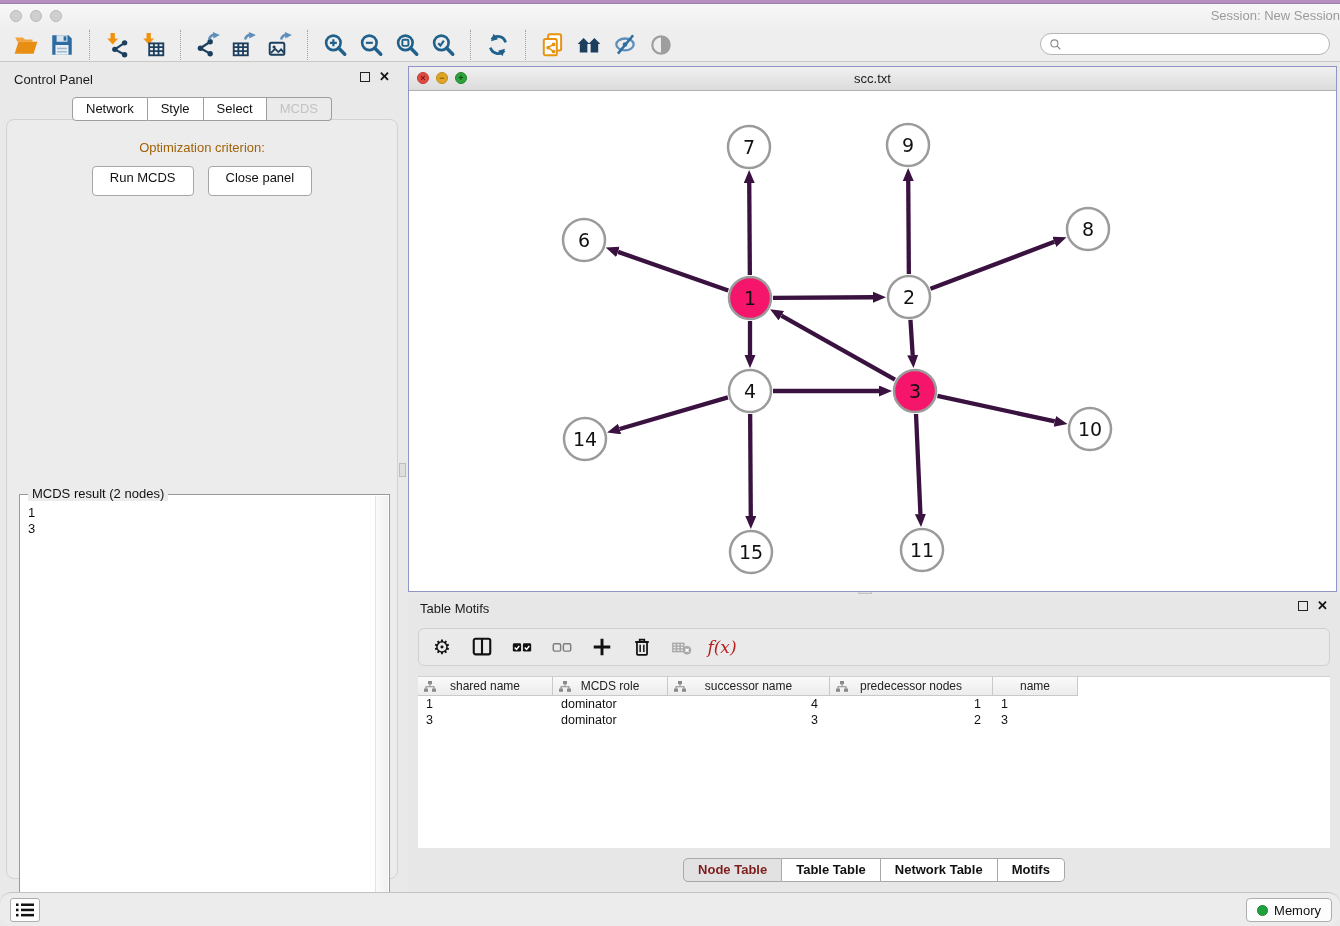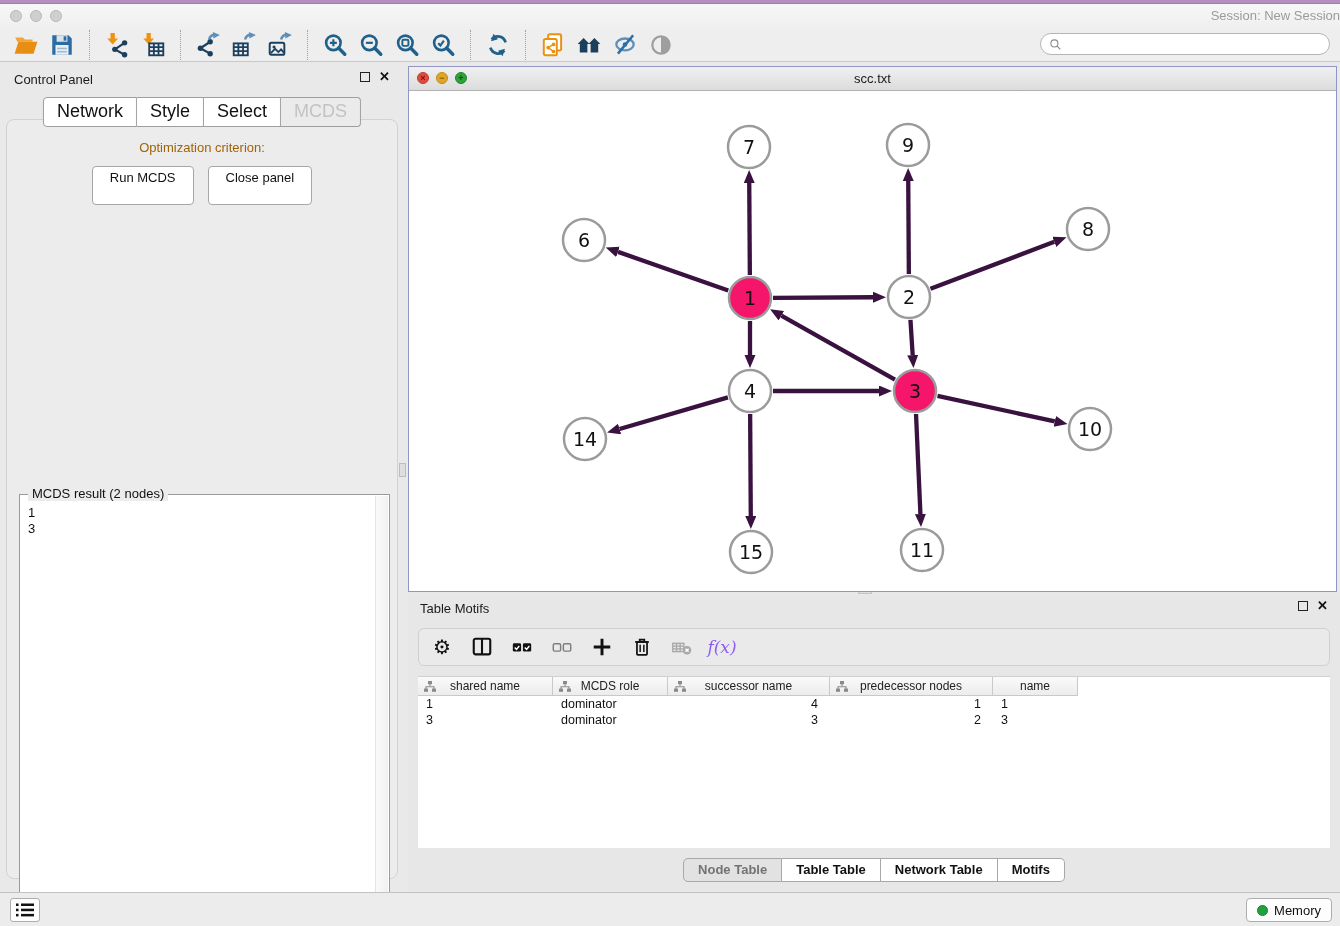--- a/index.html
+++ b/index.html
@@ -27,30 +27,30 @@
   .search-wrap input { border:none; outline:none; flex:1; font-size:12px; background:transparent; height:18px; }
 
   
   .control-panel { position:absolute; left:0; top:62px; width:404px; height:830px; background:#e9e9e9; }
   .cp-header { position:relative; height:30px; }
   .cp-title { position:absolute; left:14px; top:10px; font-size:13px; color:#1a1a1a; }
   .win-btns { position:absolute; right:14px; top:10px; display:flex; gap:9px; align-items:center; }
   .wb-float { width:10px; height:10px; border:1.5px solid #222; }
   .wb-close { font-size:13px; font-weight:bold; color:#111; line-height:10px; }
   .cp-tabs { position:absolute; left:50%; top:35px; transform:translateX(-50%); display:flex; z-index:2; }
-  .cp-tab { font-size:18px; color:#111; background:#fff; border:1px solid #9e9e9e; border-left:none; padding:3px 13px 4px; }
+  .cp-tab { font-size:13px; color:#111; background:#fff; border:1px solid #9e9e9e; border-left:none; padding:3px 13px 4px; }
   .cp-tab:first-child { border-left:1px solid #9e9e9e; border-radius:4px 0 0 4px; }
   .cp-tab:last-child { border-radius:0 4px 4px 0; }
   .cp-tab.active { background:#ebebeb; color:#c3c3c3; }
   .cp-body { position:absolute; left:6px; top:57px; width:392px; height:760px; background:#ececec; border:1px solid #d2d2d2; border-radius:8px; }
   .opt-label { margin-top:20px; text-align:center; font-size:13px; color:#a16207; }
   .select-box { position:relative; margin:12px auto 0; width:312px; height:23px; background:#fff; border:1px solid #a6a6a6; border-radius:4px; font-size:13px; color:#111; line-height:21px; padding-left:10px; }
   .select-box svg { position:absolute; right:7px; top:4px; }
   .btn-row { display:flex; justify-content:center; gap:14px; margin-top:11px; }
-  .cp-btn { height:39px; padding:0 17px; background:#fff; border:1px solid #a6a6a6; border-radius:4px; font-size:13px; color:#111; line-height:21px; }
+  .cp-btn { height:30px; padding:0 17px; background:#fff; border:1px solid #a6a6a6; border-radius:4px; font-size:13px; color:#111; line-height:21px; }
   .mcds-result { position:absolute; left:12px; top:374px; width:371px; height:442px; border:1px solid #9a9a9a; background:#fff; }
   .mcds-legend { position:absolute; left:8px; top:-9px; background:#ececec; padding:0 4px; font-size:13px; color:#111; }
   .mcds-text { position:absolute; left:0; top:4px; right:14px; bottom:0; font-size:13px; line-height:16px; padding:6px 8px; white-space:pre; color:#111; font-family:"Liberation Sans",sans-serif; }
   .mcds-scroll { position:absolute; right:1px; top:1px; bottom:1px; width:13px; background:linear-gradient(to right,#fafafa,#f1f1f1); border-left:1px solid #e4e4e4; }
 
   .v-grip { position:absolute; left:399px; top:463px; width:7px; height:14px; background:#dedede; border:1px solid #bdbdbd; }
   .h-grip { position:absolute; left:858px; top:589px; width:14px; height:5px; background:#dedede; border:1px solid #c4c4c4; }
 
   
   .net-window { position:absolute; left:408px; top:66px; width:929px; height:526px; border:1px solid #9095c5; background:#fff; }
@@ -60,35 +60,35 @@
   .net-canvas { position:absolute; left:0; top:24px; width:927px; height:500px; background:#fff; }
 
   
   .table-panel { position:absolute; left:408px; top:595px; width:932px; height:295px; background:#e7e7e7; }
   .tp-title { position:absolute; left:12px; top:6px; font-size:13px; color:#1a1a1a; }
   .tp-winbtns { position:absolute; right:12px; top:6px; display:flex; gap:9px; align-items:center; }
   .tp-toolbar { position:absolute; left:10px; top:33px; width:912px; height:38px; background:#eaeaea; border:1px solid #d0d0d0; border-radius:6px; display:flex; align-items:center; padding-left:10px; gap:14px; }
   .tp-tool { width:26px; height:26px; display:flex; align-items:center; justify-content:center; }
   .tp-tool svg { width:22px; height:22px; }
   .gear-glyph { font-size:20px; color:#111; line-height:22px; }
-  .fx-glyph { font-family:"DejaVu Serif", serif; font-style:italic; font-size:17px; color:#8b5cf6; }
+  .fx-glyph { font-family:"DejaVu Serif", serif; font-style:italic; font-size:17px; color:#b91c1c; }
   .tp-table { position:absolute; left:10px; top:81px; width:912px; height:172px; background:#fff; border-top:1px solid #d0d0d0; }
   .tbl-header { display:flex; height:19px; }
   .th-cell { position:relative; height:19px; background:linear-gradient(#fafafa,#ececec); border-right:1px solid #c9c9c9; border-bottom:1px solid #c9c9c9; font-size:12px; color:#222; display:flex; align-items:center; justify-content:center; }
   .th-cell .th-icon { position:absolute; left:6px; top:4px; }
   .tbl-row { display:flex; height:16px; font-size:12.5px; color:#111; }
   .td-cell { height:16px; line-height:16px; overflow:hidden; }
   .tp-tabs { position:absolute; left:0; right:0; top:263px; display:flex; justify-content:center; }
   .tp-tab { font-size:13px; font-weight:bold; color:#111; background:#fff; border:1px solid #a8a8a8; border-left:none; padding:3px 14px 4px; }
   .tp-tab:first-child { border-left:1px solid #a8a8a8; border-radius:5px 0 0 5px; }
   .tp-tab:last-child { border-radius:0 5px 5px 0; }
-  .tp-tab.active { background:#e2e2e2; color:#737373; }
+  .tp-tab.active { background:#e2e2e2; color:#7f1d1d; }
 
   
-  .statusbar { position:absolute; left:0; top:892px; width:1340px; height:34px; background:#ececec; border-top:1px solid #c2c2c2; }
+  .statusbar { position:absolute; left:0; top:892px; width:1340px; height:34px; background:#ececec; border-top:1px solid #c2c2c2;border-radius:12px; }
   .status-left-btn { position:absolute; left:10px; top:5px; width:30px; height:24px; background:#fdfdfd; border:1px solid #aeaeae; border-radius:3px; display:flex; align-items:center; justify-content:center; }
   .memory-btn { position:absolute; right:8px; top:5px; height:24px; background:#fdfdfd; border:1px solid #aeaeae; border-radius:4px; display:flex; align-items:center; gap:6px; padding:0 10px; font-size:13px; color:#111; }
   .mem-dot { width:11px; height:11px; border-radius:50%; background:#1da23c; border:1px solid #168230; }
 </style>
 </head>
 <body>
 
 <div class="app">
 
   <div class="purple-strip"></div>

